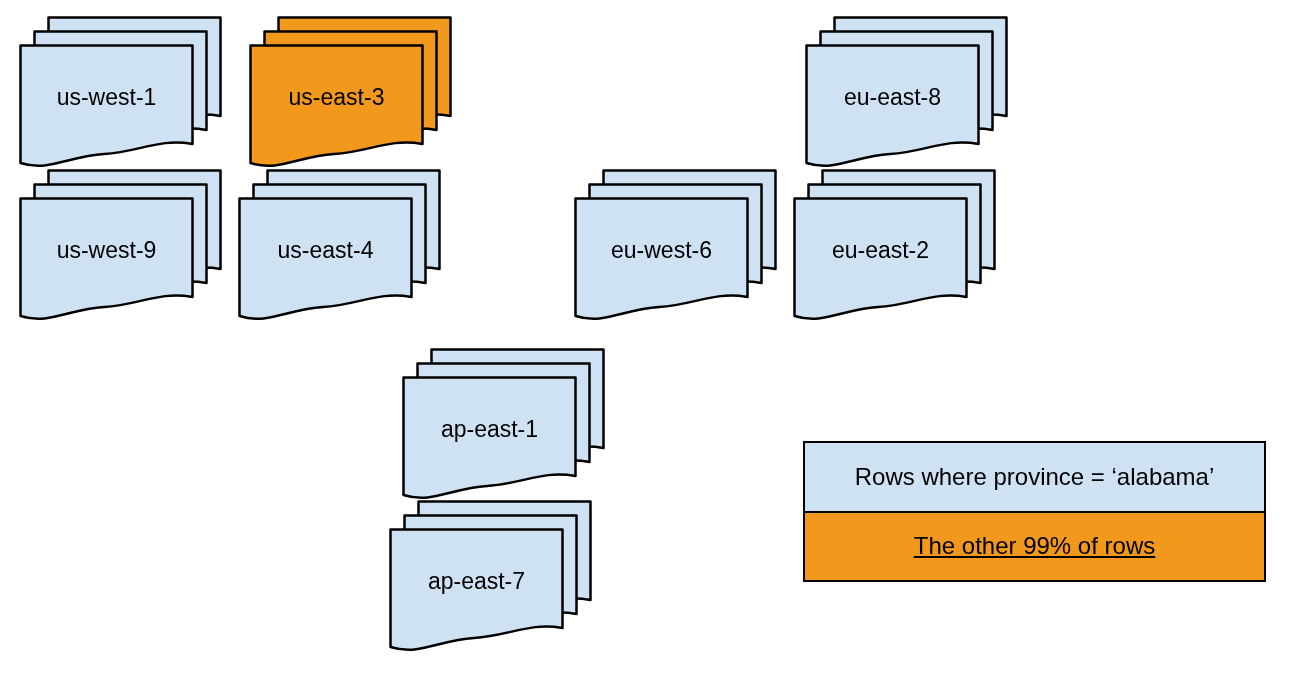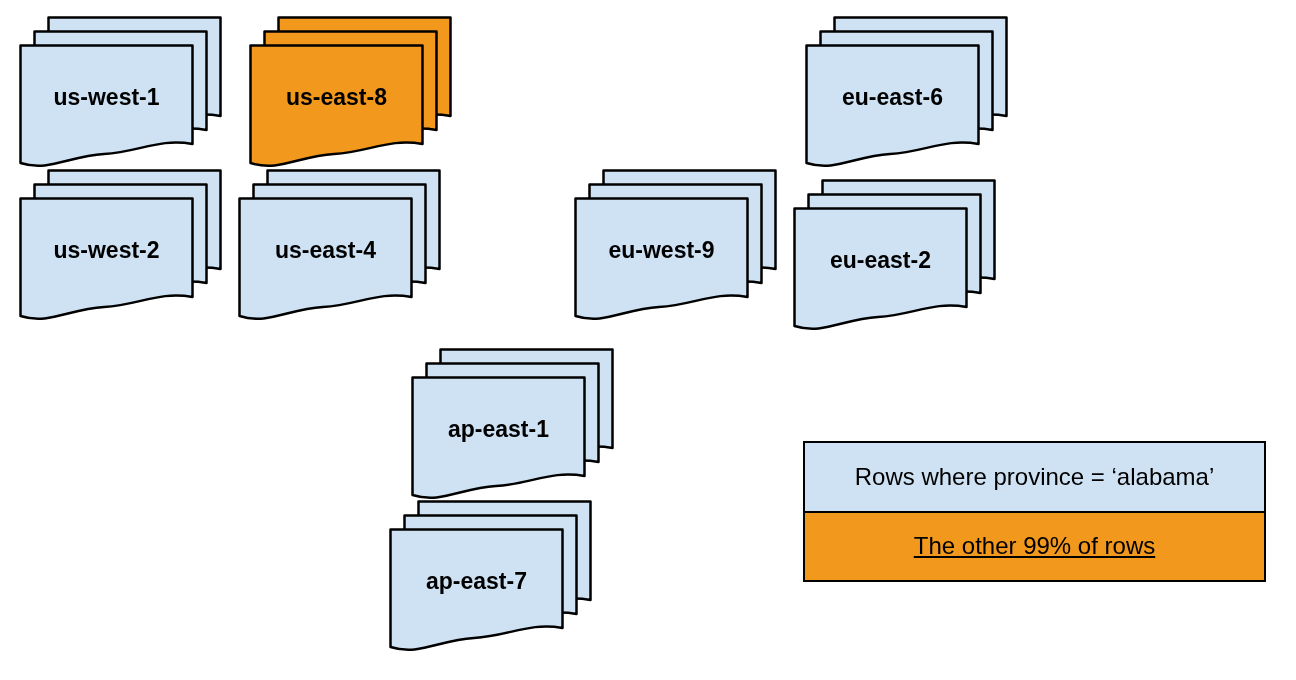--- a/index.html
+++ b/index.html
@@ -33,21 +33,20 @@
     top:30px;
     width:175px;
     height:102px;
     display:flex;
     align-items:center;
     justify-content:center;
     font-size:23px;
     color:#000000;
     pointer-events:none;
     white-space:nowrap;
-    font-weight:bold;
   }
   .legend{
     position:absolute;
     left:803px;
     top:441px;
     width:463px;
     height:141px;
     border:2px solid var(--outline-black);
     display:flex;
     flex-direction:column;
@@ -89,70 +88,70 @@
     </svg>
     <span class="stack-label">us-west-1</span>
   </div>
 
   <div class="stack orange" style="left:249px;top:16px">
     <svg class="stack-svg" width="203" height="153" viewBox="0 0 203 153">
       <use href="#doc-shape" x="28" y="0"></use>
         <use href="#doc-shape" x="14" y="14"></use>
         <use href="#doc-shape" x="0" y="28"></use>
     </svg>
-    <span class="stack-label">us-east-8</span>
+    <span class="stack-label">us-east-3</span>
   </div>
 
 
   <div class="stack blue" style="left:805px;top:16px">
     <svg class="stack-svg" width="203" height="153" viewBox="0 0 203 153">
       <use href="#doc-shape" x="28" y="0"></use>
         <use href="#doc-shape" x="14" y="14"></use>
         <use href="#doc-shape" x="0" y="28"></use>
     </svg>
-    <span class="stack-label">eu-east-6</span>
+    <span class="stack-label">eu-east-8</span>
   </div>
 
   <div class="stack blue" style="left:19px;top:169px">
     <svg class="stack-svg" width="203" height="153" viewBox="0 0 203 153">
       <use href="#doc-shape" x="28" y="0"></use>
         <use href="#doc-shape" x="14" y="14"></use>
         <use href="#doc-shape" x="0" y="28"></use>
     </svg>
-    <span class="stack-label">us-west-2</span>
+    <span class="stack-label">us-west-9</span>
   </div>
 
   <div class="stack blue" style="left:238px;top:169px">
     <svg class="stack-svg" width="203" height="153" viewBox="0 0 203 153">
       <use href="#doc-shape" x="28" y="0"></use>
         <use href="#doc-shape" x="14" y="14"></use>
         <use href="#doc-shape" x="0" y="28"></use>
     </svg>
     <span class="stack-label">us-east-4</span>
   </div>
 
   <div class="stack blue" style="left:574px;top:169px">
     <svg class="stack-svg" width="203" height="153" viewBox="0 0 203 153">
       <use href="#doc-shape" x="28" y="0"></use>
         <use href="#doc-shape" x="14" y="14"></use>
         <use href="#doc-shape" x="0" y="28"></use>
     </svg>
-    <span class="stack-label">eu-west-9</span>
+    <span class="stack-label">eu-west-6</span>
   </div>
 
-  <div class="stack blue" style="left:793px;top:179px">
+  <div class="stack blue" style="left:793px;top:169px">
     <svg class="stack-svg" width="203" height="153" viewBox="0 0 203 153">
       <use href="#doc-shape" x="28" y="0"></use>
         <use href="#doc-shape" x="14" y="14"></use>
         <use href="#doc-shape" x="0" y="28"></use>
     </svg>
     <span class="stack-label">eu-east-2</span>
   </div>
 
-  <div class="stack blue" style="left:411px;top:348px">
+  <div class="stack blue" style="left:402px;top:348px">
     <svg class="stack-svg" width="203" height="153" viewBox="0 0 203 153">
       <use href="#doc-shape" x="28" y="0"></use>
         <use href="#doc-shape" x="14" y="14"></use>
         <use href="#doc-shape" x="0" y="28"></use>
     </svg>
     <span class="stack-label">ap-east-1</span>
   </div>
 
   <div class="stack blue" style="left:389px;top:500px">
     <svg class="stack-svg" width="203" height="153" viewBox="0 0 203 153">

